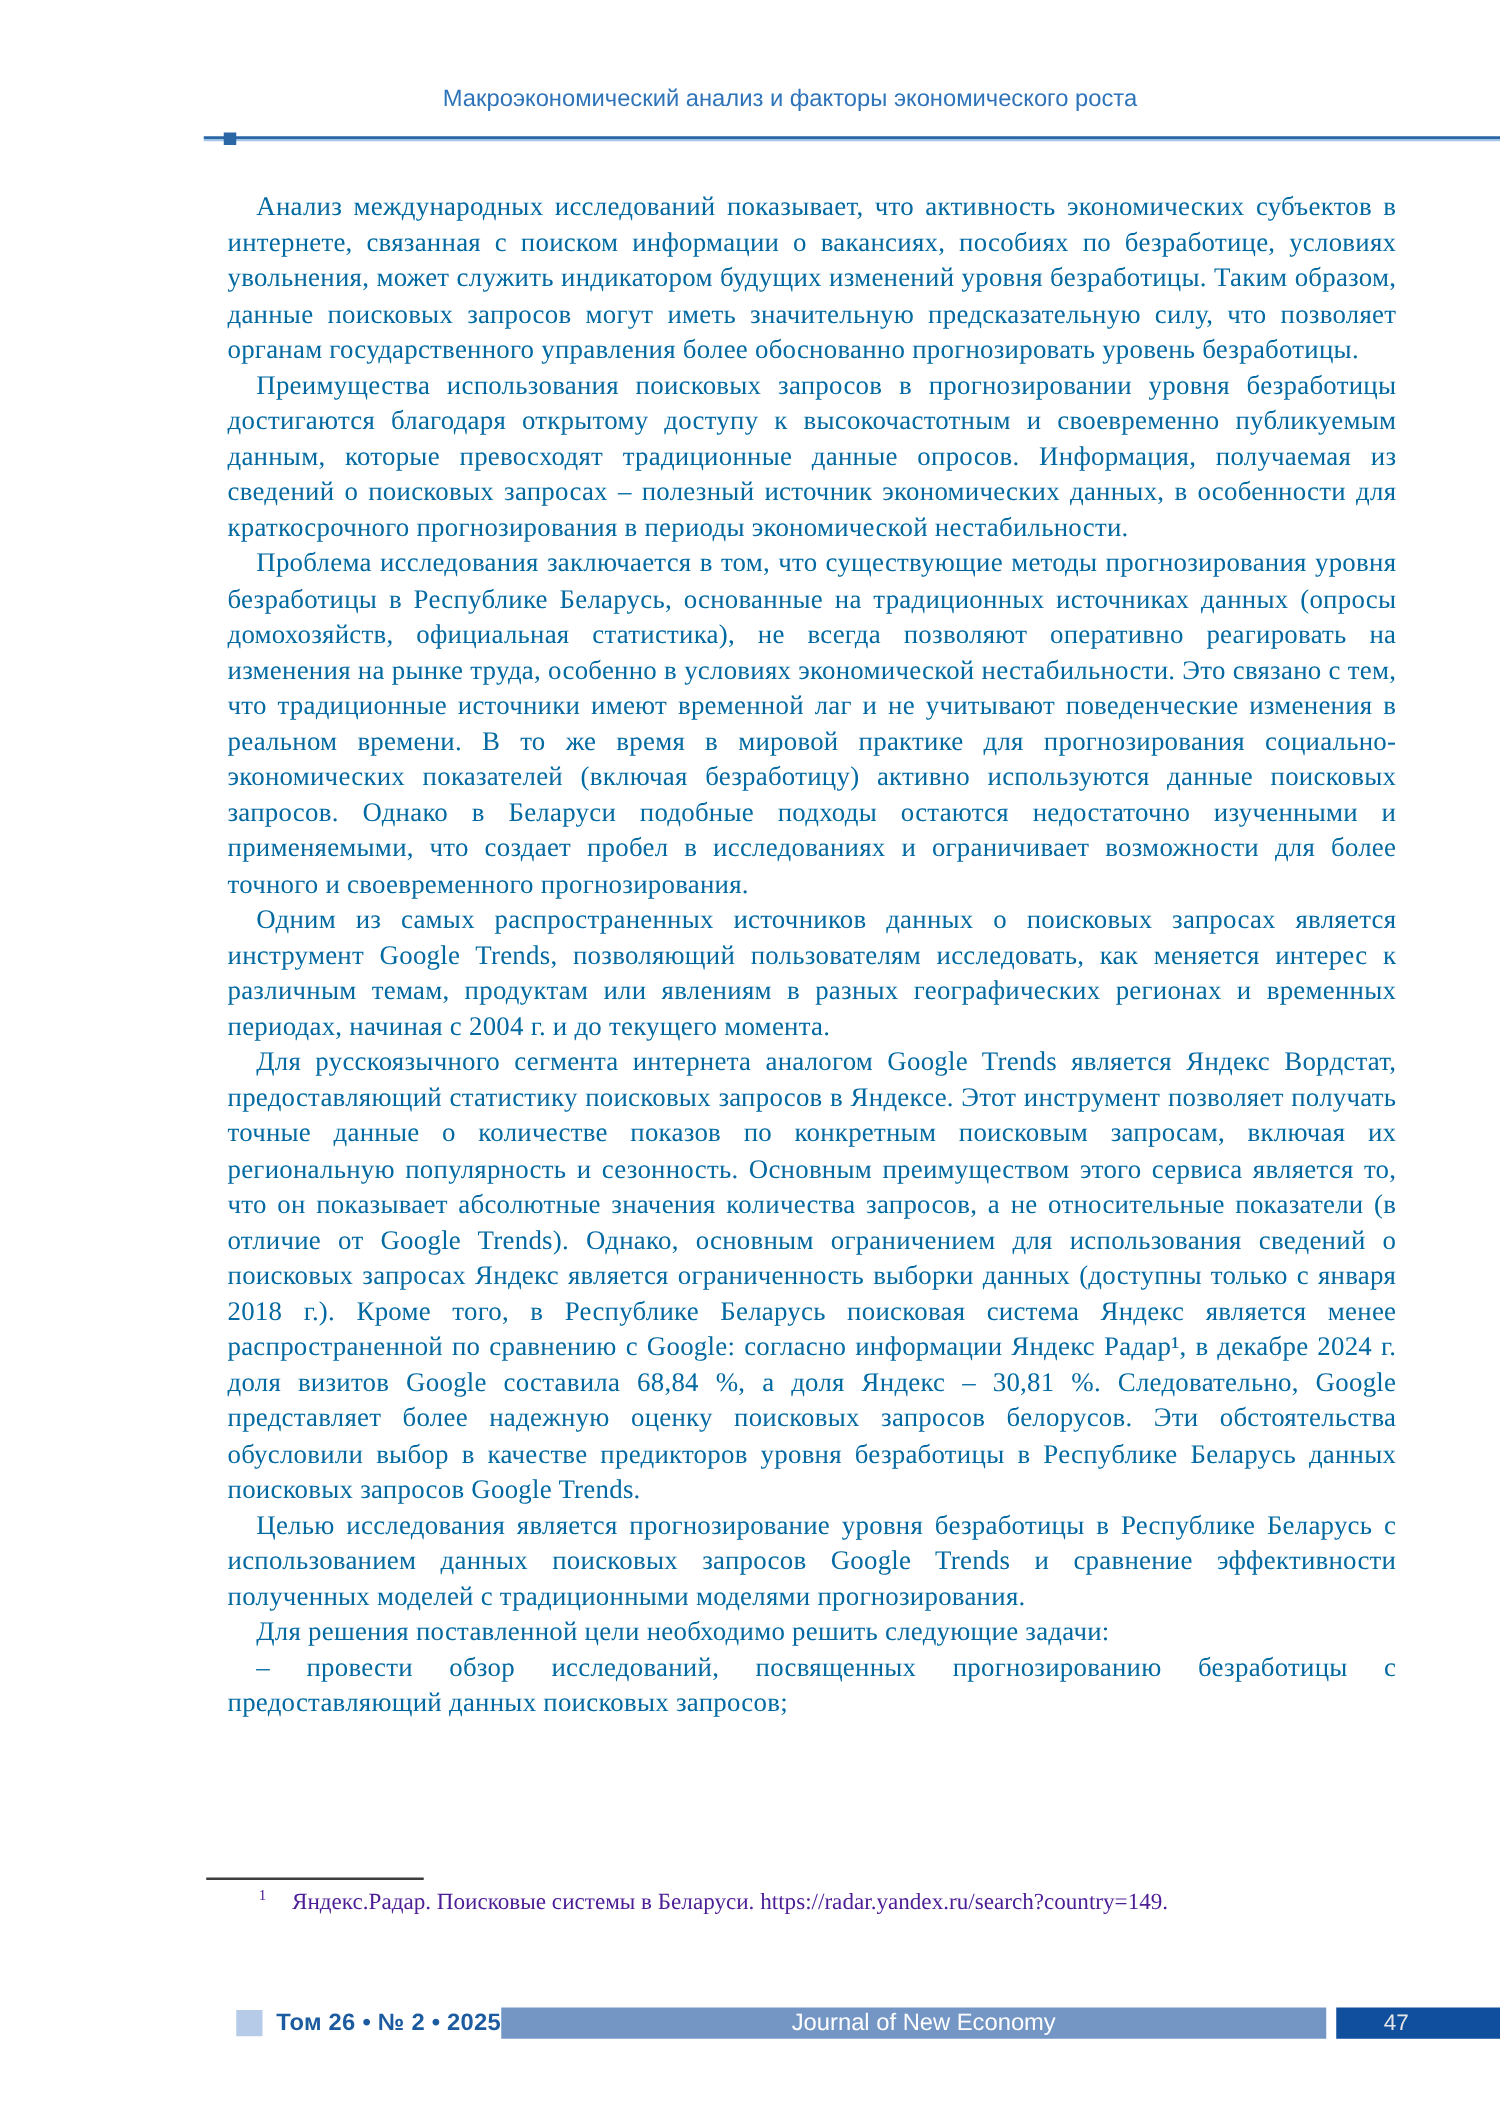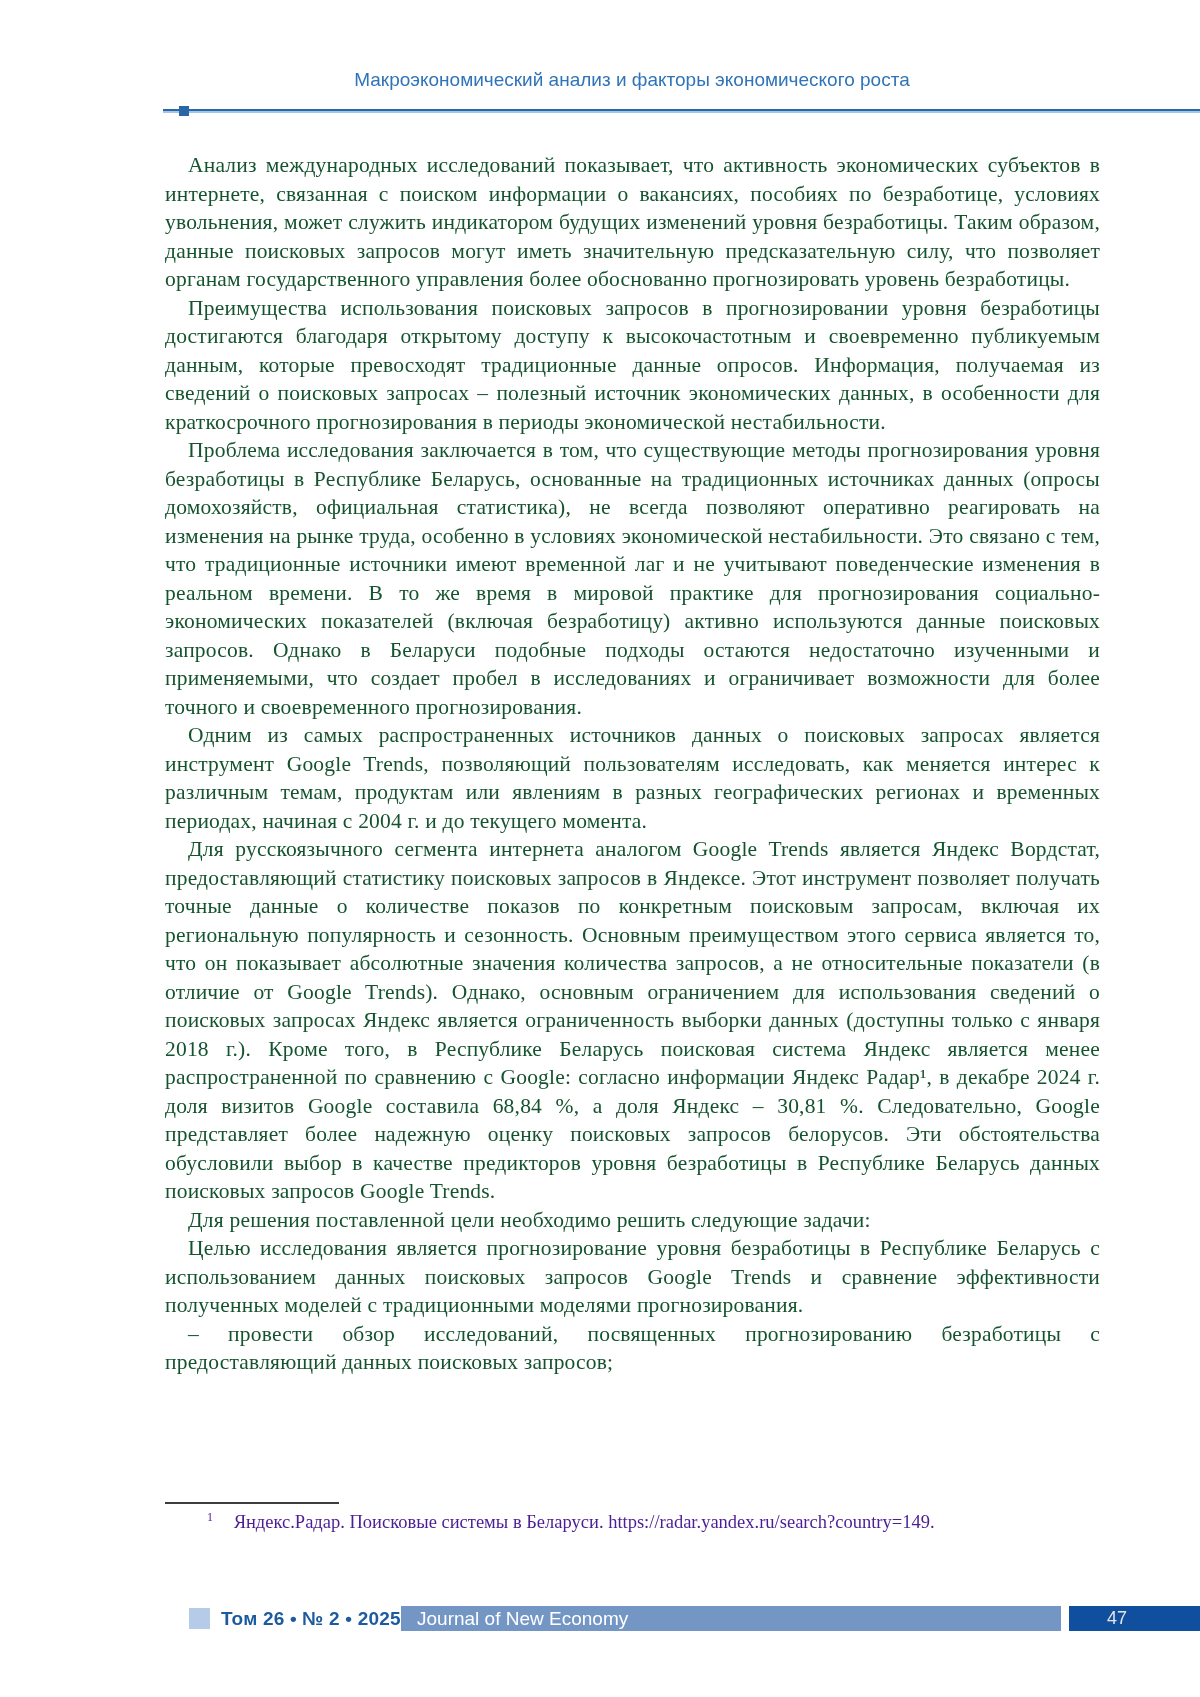--- a/index.html
+++ b/index.html
@@ -22,23 +22,23 @@
   .head-rule {
     position: absolute; top: 109px; left: 131px; width: 1069px; height: 4px;
     background: linear-gradient(to bottom, #2b66a5 0, #2b66a5 2px, #a3c6e8 2px, #a3c6e8 4px);
   }
   .head-square {
     position: absolute; left: 0; top: -3px;
     width: 10px; height: 10px; background: #2b66a5; display: block;
   }
 
   .content {
-    position: absolute; top: 151px; left: 133px; width: 935px;
+    position: absolute; top: 151px; left: 150px; width: 935px;
     font-size: 21.5px; line-height: 28.5px;
-    text-align: justify; color: #14532d;
+    text-align: justify; color: #0369a1;
     letter-spacing: 0.2px;
   }
   .content p { margin: 0; text-indent: 23px; }
 
   .footnote-rule {
     position: absolute; top: 1502px; left: 133px; width: 174px;
     height: 0; border-top: 2px solid #3d3d3d;
   }
   .footnote {
     position: absolute; top: 1512px; left: 133px; width: 935px;
@@ -55,21 +55,21 @@
     width: 21px; height: 21px; background: #b6cbe7; display: block;
   }
   .vol-text {
     position: absolute; left: 173px; top: 2px;
     font-size: 19px; font-weight: 700; color: #1c5b9f; letter-spacing: 0.2px;
     white-space: nowrap;
   }
   .journal-bar {
     position: absolute; left: 353px; top: 0; width: 660px; height: 25px;
     background: #7496c5; color: #ffffff;
-    text-align: left; font-size: 19px; line-height: 25px;
+    text-align: center; font-size: 19px; line-height: 25px;
   }
   .page-num-box {
     position: absolute; left: 1021px; top: 0; width: 179px; height: 25px;
     background: #0f4f9e; color: #e5e5e5;
     font-size: 18px; line-height: 25px; padding-left: 22px;
   }
 </style>
 </head>
 <body>
 
@@ -80,22 +80,22 @@
   <div class="head-rule">
     <span class="head-square"></span>
   </div>
 
   <div class="content">
     <p>Анализ международных исследований показывает, что активность экономических субъектов в интернете, связанная с поиском информации о вакансиях, пособиях по безработице, условиях увольнения, может служить индикатором будущих изменений уровня безработицы. Таким образом, данные поисковых запросов могут иметь значительную предсказательную силу, что позволяет органам государственного управления более обоснованно прогнозировать уровень безработицы.</p>
     <p>Преимущества использования поисковых запросов в прогнозировании уровня безработицы достигаются благодаря открытому доступу к высокочастотным и своевременно публикуемым данным, которые превосходят традиционные данные опросов. Информация, получаемая из сведений о поисковых запросах – полезный источник экономических данных, в особенности для краткосрочного прогнозирования в периоды экономической нестабильности.</p>
     <p>Проблема исследования заключается в том, что существующие методы прогнозирования уровня безработицы в Республике Беларусь, основанные на традиционных источниках данных (опросы домохозяйств, официальная статистика), не всегда позволяют оперативно реагировать на изменения на рынке труда, особенно в условиях экономической нестабильности. Это связано с тем, что традиционные источники имеют временной лаг и не учитывают поведенческие изменения в реальном времени. В то же время в мировой практике для прогнозирования социально-экономических показателей (включая безработицу) активно используются данные поисковых запросов. Однако в Беларуси подобные подходы остаются недостаточно изученными и применяемыми, что создает пробел в исследованиях и ограничивает возможности для более точного и своевременного прогнозирования.</p>
     <p>Одним из самых распространенных источников данных о поисковых запросах является инструмент Google Trends, позволяющий пользователям исследовать, как меняется интерес к различным темам, продуктам или явлениям в разных географических регионах и временных периодах, начиная с 2004 г. и до текущего момента.</p>
     <p>Для русскоязычного сегмента интернета аналогом Google Trends является Яндекс Вордстат, предоставляющий статистику поисковых запросов в Яндексе. Этот инструмент позволяет получать точные данные о количестве показов по конкретным поисковым запросам, включая их региональную популярность и сезонность. Основным преимуществом этого сервиса является то, что он показывает абсолютные значения количества запросов, а не относительные показатели (в отличие от Google Trends). Однако, основным ограничением для использования сведений о поисковых запросах Яндекс является ограниченность выборки данных (доступны только с января 2018 г.). Кроме того, в Республике Беларусь поисковая система Яндекс является менее распространенной по сравнению с Google: согласно информации Яндекс Радар¹, в декабре 2024 г. доля визитов Google составила 68,84 %, а доля Яндекс – 30,81 %. Следовательно, Google представляет более надежную оценку поисковых запросов белорусов. Эти обстоятельства обусловили выбор в качестве предикторов уровня безработицы в Республике Беларусь данных поисковых запросов Google Trends.</p>
+    <p>Целью исследования является прогнозирование уровня безработицы в Республике Беларусь с использованием данных поисковых запросов Google Trends и сравнение эффективности полученных моделей с традиционными моделями прогнозирования.</p>
     <p>Для решения поставленной цели необходимо решить следующие задачи:</p>
-    <p>Целью исследования является прогнозирование уровня безработицы в Республике Беларусь с использованием данных поисковых запросов Google Trends и сравнение эффективности полученных моделей с традиционными моделями прогнозирования.</p>
     <p>– провести обзор исследований, посвященных прогнозированию безработицы с предоставляющий данных поисковых запросов;</p>
   </div>
 
   <div class="footnote-rule"></div>
 
   <div class="footnote">
     <sup>1</sup><span> Яндекс.Радар. Поисковые системы в Беларуси. https://radar.yandex.ru/search?country=149.</span>
   </div>
 
   <div class="page-footer">

